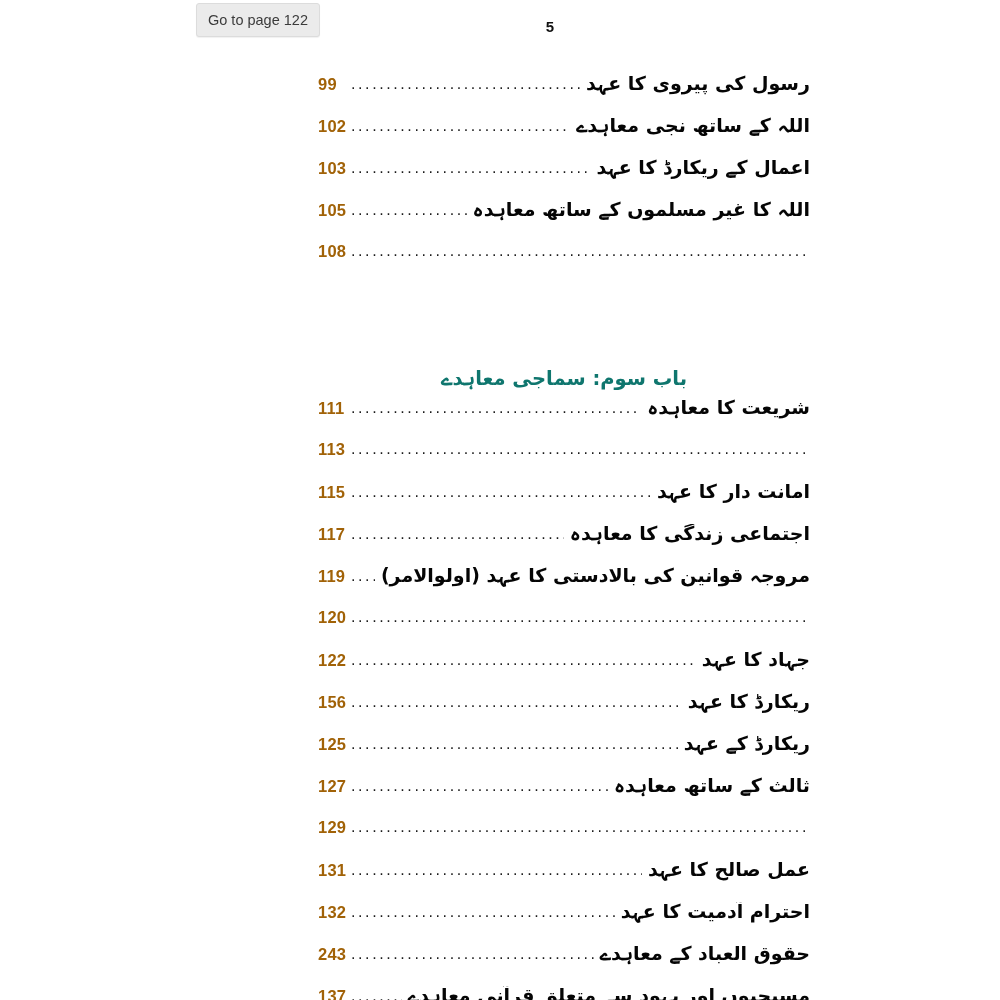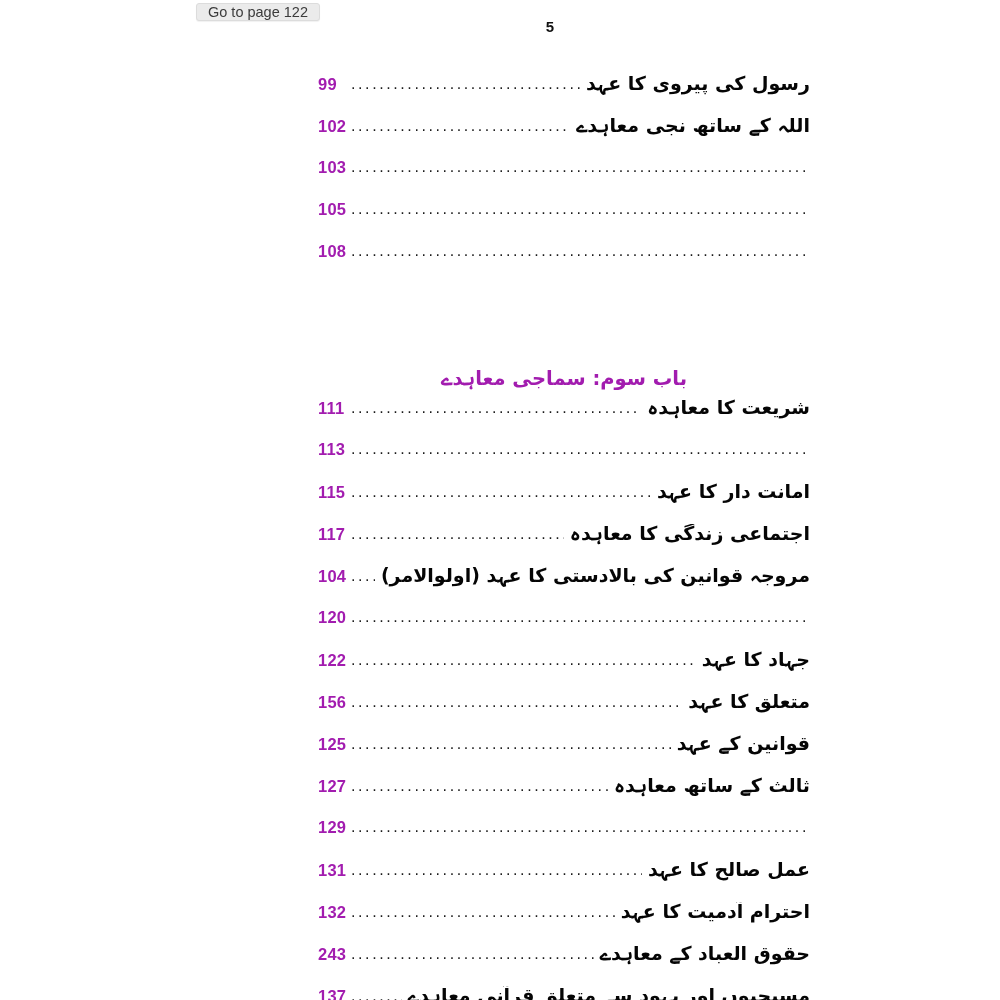--- a/index.html
+++ b/index.html
@@ -18,21 +18,21 @@
     -webkit-font-smoothing: antialiased;
   }
 
   
   .page-jump-chip {
     position: absolute;
     left: 196px;
     top: 3px;
     height: 16px;
     box-sizing: border-box;
-    padding: 8px 11px;
+    padding: 16px 11px;
     display: flex;
     align-items: center;
     background: #ebebeb;
     border: 1px solid #dcdcdc;
     border-radius: 3px;
     font-family: "Liberation Sans", sans-serif;
     font-size: 14.5px;
     line-height: 1;
     color: #3b3b3b;
     white-space: nowrap;
@@ -75,21 +75,21 @@
     height: 42px;
     width: 100%;
     overflow: hidden;
   }
 
   .toc-row .pagenum {
     flex: 0 0 auto;
     font-family: "Liberation Sans", sans-serif;
     font-size: 16.5px;
     font-weight: 600;
-    color: #a21caf;
+    color: #a16207;
     letter-spacing: 0.2px;
     min-width: 30px;
   }
 
   .toc-row .leader {
     flex: 1 1 auto;
     overflow: hidden;
     white-space: nowrap;
     color: #1a1a1a;
     font-family: "Liberation Sans", sans-serif;
@@ -122,21 +122,21 @@
     justify-content: center;
     padding-bottom: 8px;
     box-sizing: border-box;
   }
   .toc-section-heading .heading-text {
     direction: rtl;
     unicode-bidi: isolate;
     font-family: "DejaVu Sans", sans-serif;
     font-size: 19.5px;
     font-weight: 700;
-    color: #a21caf;
+    color: #0f766e;
     white-space: nowrap;
   }
 
   .spacer-block { height: 42px; }
 </style>
 </head>
 <body>
 
 <div class="doc-page">
 
@@ -149,24 +149,26 @@
         <span class="title">رسول کی پیروی کا عہد</span>
       </div>
       <div class="toc-row">
         <span class="pagenum">102</span>
         <span class="leader">................................................................................................</span>
         <span class="title">اللہ کے ساتھ نجی معاہدے</span>
       </div>
       <div class="toc-row">
         <span class="pagenum">103</span>
         <span class="leader">................................................................................................</span>
+        <span class="title">اعمال کے ریکارڈ کا عہد</span>
       </div>
       <div class="toc-row">
         <span class="pagenum">105</span>
         <span class="leader">................................................................................................</span>
+        <span class="title">اللہ کا غیر مسلموں کے ساتھ معاہدہ</span>
       </div>
       <div class="toc-row">
         <span class="pagenum">108</span>
         <span class="leader">................................................................................................</span>
       </div>
       <div class="spacer-block"></div>
       <div class="toc-section-heading">
         <span class="heading-text">باب سوم: سماجی معاہدے</span>
       </div>
       <div class="toc-row">
@@ -182,42 +184,42 @@
         <span class="pagenum">115</span>
         <span class="leader">................................................................................................</span>
         <span class="title">امانت دار کا عہد</span>
       </div>
       <div class="toc-row">
         <span class="pagenum">117</span>
         <span class="leader">................................................................................................</span>
         <span class="title">اجتماعی زندگی کا معاہدہ</span>
       </div>
       <div class="toc-row">
-        <span class="pagenum">104</span>
+        <span class="pagenum">119</span>
         <span class="leader">................................................................................................</span>
         <span class="title">مروجہ قوانین کی بالادستی کا عہد (اولوالامر)</span>
       </div>
       <div class="toc-row">
         <span class="pagenum">120</span>
         <span class="leader">................................................................................................</span>
       </div>
       <div class="toc-row">
         <span class="pagenum">122</span>
         <span class="leader">................................................................................................</span>
         <span class="title">جہاد کا عہد</span>
       </div>
       <div class="toc-row">
         <span class="pagenum">156</span>
         <span class="leader">................................................................................................</span>
-        <span class="title">متعلق کا عہد</span>
+        <span class="title">ریکارڈ کا عہد</span>
       </div>
       <div class="toc-row">
         <span class="pagenum">125</span>
         <span class="leader">................................................................................................</span>
-        <span class="title">قوانین کے عہد</span>
+        <span class="title">ریکارڈ کے عہد</span>
       </div>
       <div class="toc-row">
         <span class="pagenum">127</span>
         <span class="leader">................................................................................................</span>
         <span class="title">ثالث کے ساتھ معاہدہ</span>
       </div>
       <div class="toc-row">
         <span class="pagenum">129</span>
         <span class="leader">................................................................................................</span>
       </div>

